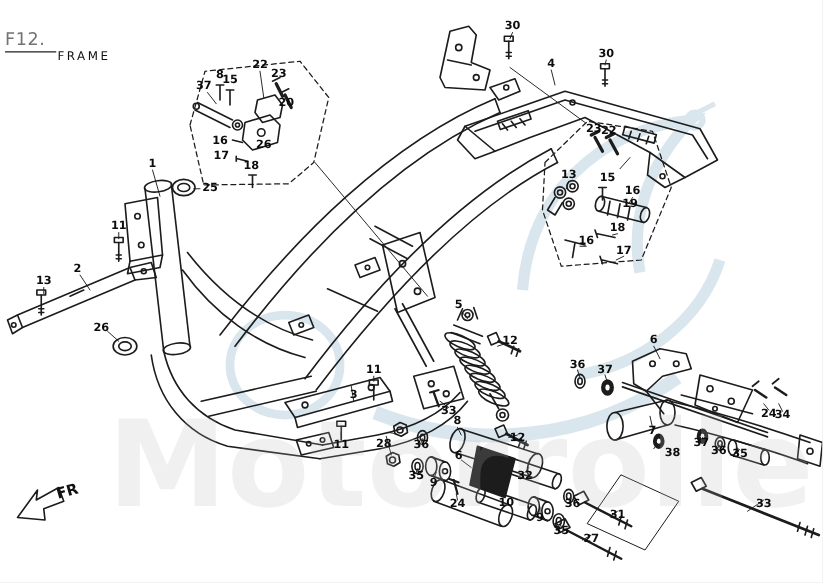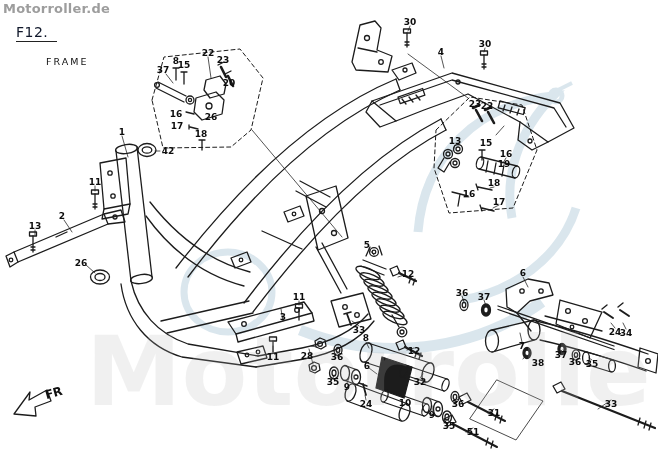--- a/index.html
+++ b/index.html
@@ -8,23 +8,23 @@
   svg.art{position:absolute;left:0;top:0;}
   .ln{stroke:var(--line-color,#1c1c1c);fill:none;stroke-width:1.3;stroke-linecap:round;stroke-linejoin:round;}
   .thin{stroke-width:.75;}
   .dk{fill:var(--line-color,#1c1c1c);stroke:var(--line-color,#1c1c1c);}
   .whole{fill:#fff;stroke:none;}
   .dkln{stroke:var(--line-color,#1c1c1c);stroke-width:2.6;fill:none;stroke-linecap:round;}
   .dash{stroke-dasharray:4 3;stroke-width:1;}
   .swoosh{stroke:var(--swoosh-color,#bcd2df);fill:none;opacity:.55;}
   .corner-wm{position:absolute;left:3px;top:1px;font-size:13px;font-weight:bold;
              color:var(--site-watermark-color,#9d9d9d);letter-spacing:.2px;}
-  .fig-code{position:absolute;left:16px;top:24px;font-size:14px;color:#0f172a;
+  .fig-code{position:absolute;left:4px;top:24px;font-size:14px;color:#737373;
             border-bottom:1.6px solid #222;padding:0 9px 1px 0;letter-spacing:.5px;}
-  .fig-title{position:absolute;left:46px;top:40px;font-size:9.5px;letter-spacing:2px;color:#111;margin-top:16px;}
+  .fig-title{position:absolute;left:46px;top:40px;font-size:9.5px;letter-spacing:2px;color:#111;}
   .big-wm{position:absolute;left:86px;top:316px;font-size:96px;font-weight:bold;white-space:nowrap;
           color:var(--watermark-text-color,#b8b8b8);opacity:.2;pointer-events:none;}
   .fr-label{position:absolute;left:45px;top:386px;font-size:12px;font-weight:bold;color:#111;
             transform:rotate(-16deg);}
   .callout-layer{position:absolute;left:0;top:0;width:658px;height:466px;pointer-events:none;}
   .callout{position:absolute;transform:translate(-50%,-50%);font-size:9px;font-weight:bold;
            color:var(--label-color,#0d0d0d);line-height:1;}
 </style>
 </head>
 <body>
@@ -321,30 +321,29 @@
                M592,360 L589,358 M615,328 L611,323 M626,329 L623,323"></path>
     </g>
 
     <g class="ln">
       <path d="M14,414 L30,392 L29,400 L47,390 L51,401 L35,407 L36,416 Z"></path>
     </g>
   </svg>
 
   <div class="big-wm">Motorroller</div>
 
-  <div class="corner-wm">Motorroller.de</div>
 
   <div class="fig-code">F12.</div>
   <div class="fig-title">FRAME</div>
 
   <div class="fr-label">FR</div>
 
   <div class="callout-layer">
       <span class="callout" style="left: 122px; top: 132px;">1</span>
-      <span class="callout" style="left: 168px; top: 151px;">42</span>
+      <span class="callout" style="left: 168px; top: 151px;">25</span>
       <span class="callout" style="left: 95px; top: 182px;">11</span>
       <span class="callout" style="left: 62px; top: 216px;">2</span>
       <span class="callout" style="left: 35px; top: 226px;">13</span>
       <span class="callout" style="left: 81px; top: 263px;">26</span>
       <span class="callout" style="left: 283px; top: 317px;">3</span>
       <span class="callout" style="left: 299px; top: 297px;">11</span>
       <span class="callout" style="left: 273px; top: 357px;">11</span>
       <span class="callout" style="left: 163px; top: 70px;">37</span>
       <span class="callout" style="left: 176px; top: 61px;">8</span>
       <span class="callout" style="left: 184px; top: 65px;">15</span>
@@ -379,21 +378,21 @@
       <span class="callout" style="left: 337px; top: 357px;">36</span>
       <span class="callout" style="left: 333px; top: 382px;">35</span>
       <span class="callout" style="left: 347px; top: 387px;">9</span>
       <span class="callout" style="left: 366px; top: 404px;">24</span>
       <span class="callout" style="left: 405px; top: 403px;">10</span>
       <span class="callout" style="left: 420px; top: 382px;">32</span>
       <span class="callout" style="left: 432px; top: 415px;">9</span>
       <span class="callout" style="left: 458px; top: 404px;">36</span>
       <span class="callout" style="left: 449px; top: 426px;">35</span>
       <span class="callout" style="left: 494px; top: 413px;">31</span>
-      <span class="callout" style="left: 473px; top: 432px;">51</span>
+      <span class="callout" style="left: 473px; top: 432px;">27</span>
       <span class="callout" style="left: 611px; top: 404px;">33</span>
       <span class="callout" style="left: 523px; top: 273px;">6</span>
       <span class="callout" style="left: 522px; top: 346px;">7</span>
       <span class="callout" style="left: 523px; top: 363px; margin-left: 15px;">38</span>
       <span class="callout" style="left: 561px; top: 355px;">37</span>
       <span class="callout" style="left: 575px; top: 362px;">36</span>
       <span class="callout" style="left: 592px; top: 364px;">35</span>
       <span class="callout" style="left: 615px; top: 332px;">24</span>
       <span class="callout" style="left: 626px; top: 333px;">34</span>
     </div>

